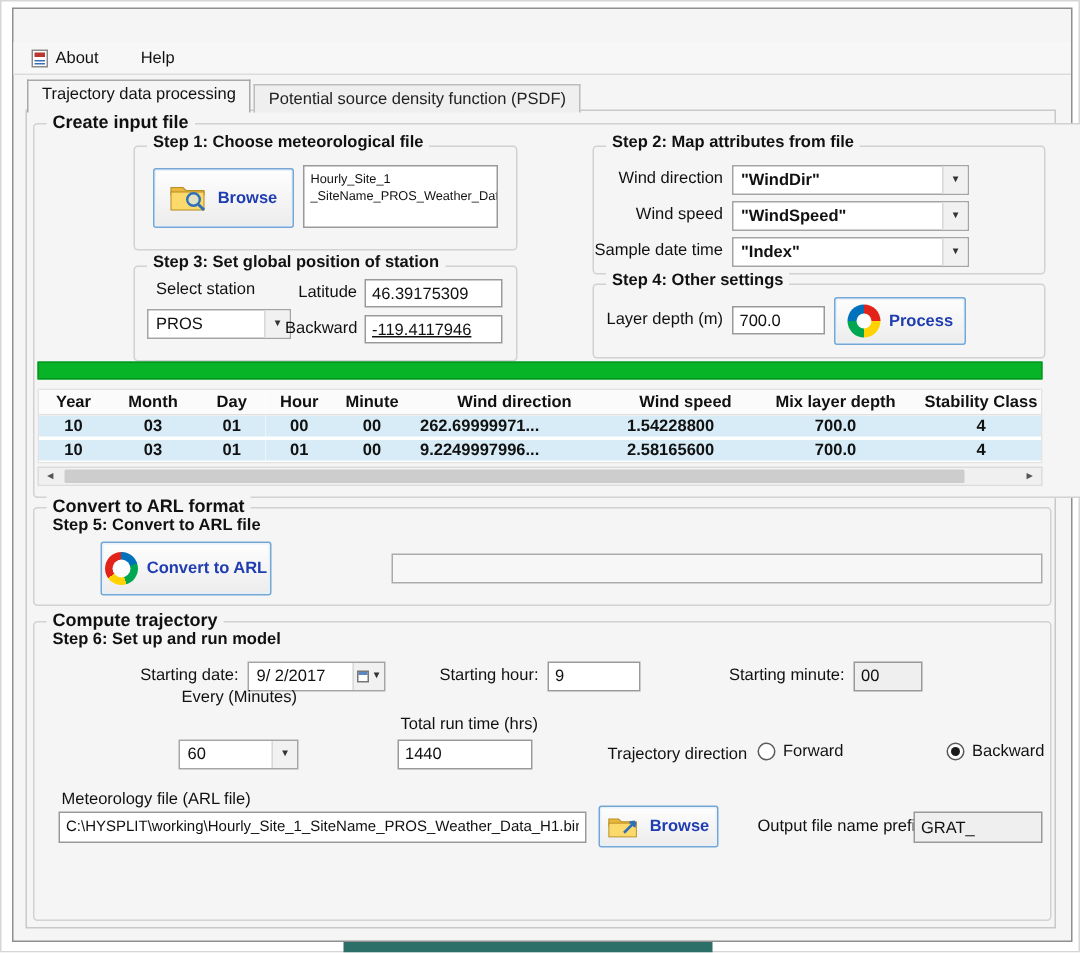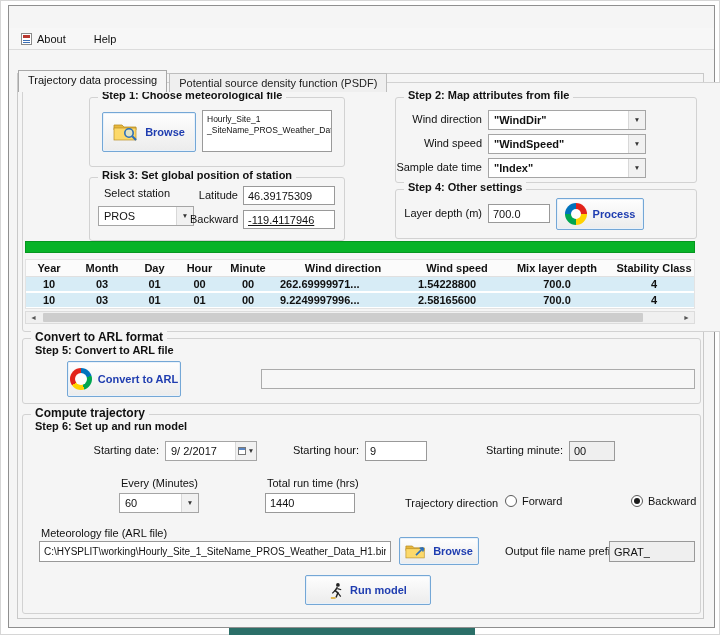--- a/index.html
+++ b/index.html
@@ -9,21 +9,21 @@
   
   .window{position:absolute;left:7px;top:4px;width:705px;height:621px;background:#f5f5f5;border:1px solid #8f8f8f;}
   .titlebar{position:absolute;left:0;top:0;right:0;height:22px;background:#ffffff;display:flex;align-items:center;padding:0 6px;box-sizing:border-box;}
   .title-text{margin-left:6px;font-size:11px;color:#111;}
   .close-btn{margin-left:auto;width:32px;height:20px;display:flex;align-items:center;justify-content:center;font-size:11px;color:#444;cursor:pointer;}
   .menubar{position:absolute;left:0;top:22px;right:0;height:22px;background:#f7f7f7;border-bottom:1px solid #dcdcdc;display:flex;align-items:center;padding:0 8px;gap:20px;box-sizing:border-box;}
   .menu-item{display:flex;align-items:center;gap:5px;padding:2px 4px;cursor:pointer;}
   
   .tabs{position:absolute;left:9px;top:47px;display:flex;align-items:flex-end;z-index:5;}
   .tab{border:1px solid #bdbdbd;border-bottom:none;padding:3px 9px;background:#ececec;font-size:11px;white-space:nowrap;cursor:pointer;}
-  .tab.active{background:#f5f5f5;padding-bottom:6px;position:relative;z-index:6;border-color:#a8a8a8;margin-top:17px;}
+  .tab.active{background:#f5f5f5;padding-bottom:6px;position:relative;z-index:6;border-color:#a8a8a8;}
   .tab.inactive{margin-left:2px;padding-bottom:3px;background:#efefef;color:#222;}
   .tabpage{position:absolute;left:8px;top:67px;width:687px;height:546px;border:1px solid #c9c9c9;background:#f5f5f5;box-sizing:border-box;}
   
   .groupbox{border:1px solid #d2d2d2;border-radius:3px;background:#f5f5f5;}
   .gb-label{position:absolute;top:-9px;left:8px;background:#f5f5f5;padding:0 4px;font-weight:bold;font-size:11px;white-space:nowrap;}
   .gb-label.main{font-size:12px;top:-9px;}
   
   .btn{display:flex;align-items:center;justify-content:center;gap:6px;background:linear-gradient(#fefefe,#ececec);border:1px solid #74a7d6;border-radius:2px;box-sizing:border-box;cursor:pointer;box-shadow:inset 0 0 0 1px #e8f1fa;}
   .btn .btn-label{color:#1f3db0;font-weight:bold;font-size:11px;white-space:nowrap;}
   .tb{box-sizing:border-box;border:1px solid #999;background:#fff;font-family:"Liberation Sans",sans-serif;font-size:11px;padding:1px 4px;color:#111;}
@@ -139,21 +139,21 @@
           <span class="abs label right" style="left:0;top:63px;width:86px;">Sample date time</span>
           <div class="abs combo" style="left:92px;top:60px;width:158px;height:20px;">
             <span class="combo-value bold">"Index"</span>
             <span class="combo-btn">
                 <span class="combo-arrow">▼</span>
               </span>
           </div>
         </div>
 
         <div class="abs groupbox" style="left:66px;top:94px;width:254px;height:62px;">
-          <span class="gb-label">Risk 3: Set global position of station</span>
+          <span class="gb-label">Step 3: Set global position of station</span>
           <span class="abs label" style="left:14px;top:9px;">Select station</span>
           <div class="abs combo" style="left:8px;top:28px;width:96px;height:20px;">
             <span class="combo-value">PROS</span>
             <span class="combo-btn">
                 <span class="combo-arrow">▼</span>
               </span>
           </div>
           <span class="abs label right" style="left:104px;top:11px;width:44px;">Latitude</span>
           <input class="abs tb" style="left: 153px; top: 8px; width: 92px; height: 19px;" readonly="" value="46.39175309">
           <span class="abs label right" style="left:100px;top:35px;width:48px;">Backward</span>
@@ -256,21 +256,21 @@
             <span class="combo-arrow">▼</span>
           </span>
         </div>
 
         <span class="abs label right" style="left:262px;top:29px;width:74px;">Starting hour:</span>
         <input class="abs tb" style="left: 342px; top: 26px; width: 62px; height: 20px;" readonly="" value="9">
 
         <span class="abs label right" style="left:456px;top:29px;width:84px;">Starting minute:</span>
         <input class="abs tb gray" style="left: 546px; top: 26px; width: 46px; height: 20px;" readonly="" value="00">
 
-        <span class="abs label" style="left:98px;top:62px;">Every (Minutes)</span>
+        <span class="abs label" style="left:98px;top:44px;">Every (Minutes)</span>
         <div class="abs combo" style="left:96px;top:78px;width:80px;height:20px;">
           <span class="combo-value">60</span>
           <span class="combo-btn">
               <span class="combo-arrow">▼</span>
             </span>
         </div>
 
         <span class="abs label" style="left:244px;top:62px;">Total run time (hrs)</span>
         <input class="abs tb" style="left: 242px; top: 78px; width: 90px; height: 20px;" readonly="" value="1440">
 
@@ -292,28 +292,17 @@
               <path d="M1 3 h7 l2 2 h11 v3 h-20 z" fill="#e8b73c" stroke="#b98f25" stroke-width="0.8"></path>
               <rect x="1" y="6" width="20" height="10" fill="#fcd96b" stroke="#b98f25" stroke-width="0.7"></rect>
               <path d="M12 13 L20 5 M20 5 l-4 0.5 M20 5 l-0.5 4" stroke="#2d6fb8" stroke-width="1.8" fill="none"></path>
             </svg>
           </span>
           <span class="btn-label">Browse</span>
         </div>
         <span class="abs label" style="left:482px;top:130px;">Output file name prefix</span>
         <input class="abs tb gray" style="left: 586px; top: 126px; width: 86px; height: 21px;" readonly="" value="GRAT_">
 
-        <div class="abs btn" style="left:282px;top:160px;width:126px;height:30px;">
-          <span>
-            <svg viewBox="0 0 16 18" width="15" height="17">
-              <circle cx="9.5" cy="3" r="2" fill="#222"></circle>
-              <path d="M9 5.5 L6.5 9 L9.5 11.5 L7.5 16.5" stroke="#222" stroke-width="1.6" fill="none"></path>
-              <path d="M6.5 9 L3.5 12 M9 7 L13 8.2 M9.5 11.5 L12.5 15.5" stroke="#222" stroke-width="1.3" fill="none"></path>
-              <path d="M2 17 h5" stroke="#d9a520" stroke-width="1.6"></path>
-            </svg>
-          </span>
-          <span class="btn-label">Run model</span>
-        </div>
       </div>
 
     </div>
   </div>
 </div>
 
 </body></html>

